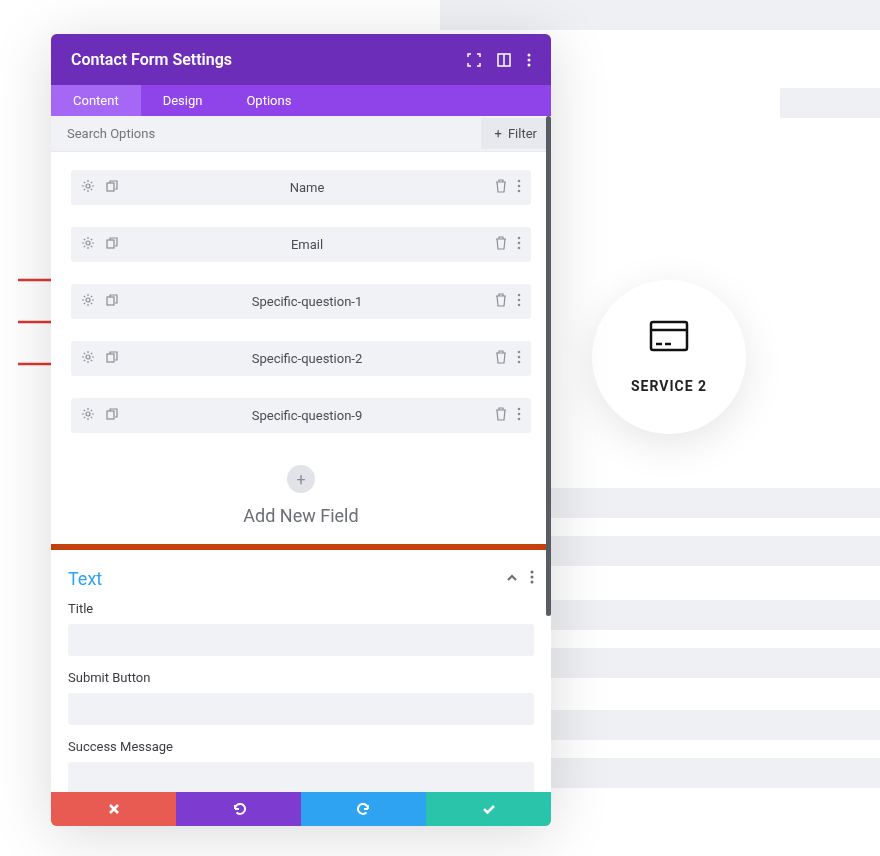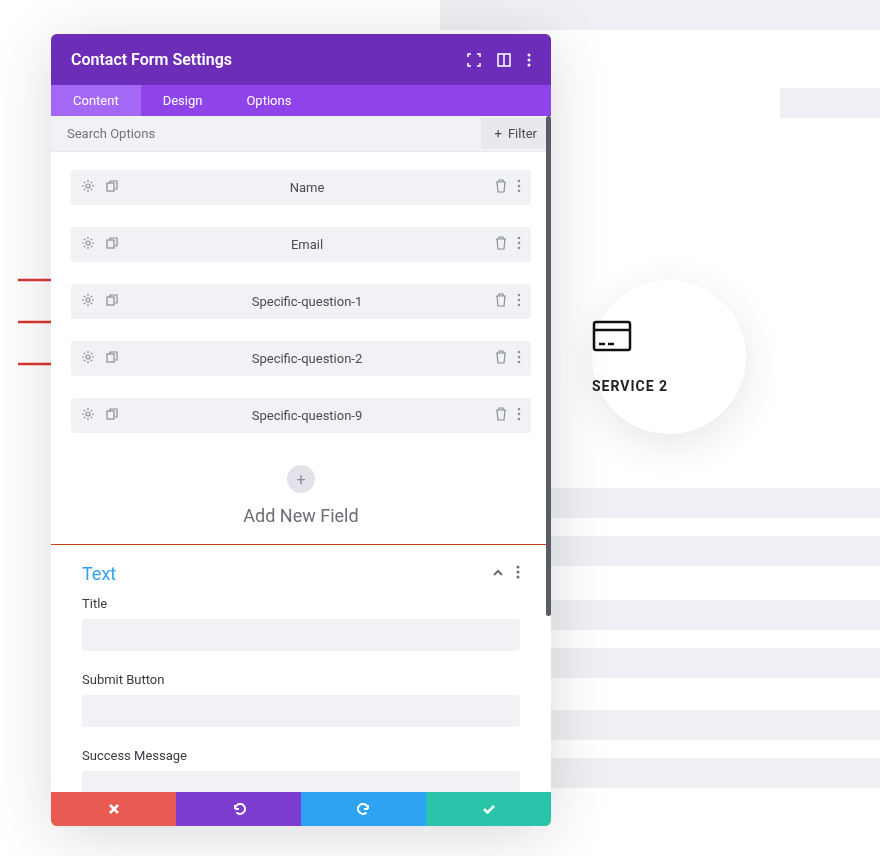--- a/index.html
+++ b/index.html
@@ -19,39 +19,39 @@
 .fbtn{display:flex;align-items:center;gap:6px;padding:8px 14px;background:#e8e9ee;border:0;font-size:13px;color:#4a4c52;cursor:pointer}
 .body{background:#fff;padding:18px 0 0 0;max-height:640px;overflow:hidden}
 .fields{padding:0 20px}
 .field-row{display:flex;align-items:center;background:#f1f2f6;border-radius:3px;padding:8px 10px;margin-bottom:22px}
 .fr-ic{display:flex;gap:10px;color:#8a8d94}
 .fr-label{flex:1;text-align:center;font-size:13px;color:#4a4c52}
 .fr-act{display:flex;gap:10px;color:#8a8d94}
 .addrow{text-align:center;padding:10px 0 18px 0}
 .addbtn{width:28px;height:28px;border-radius:50%;background:#e2e3e8;color:#8a8d94;border:0;font-size:16px;cursor:pointer}
 .addlbl{margin-top:12px;font-size:18px;color:#6b6e75}
-.sect{border-top:1px solid #c2410c;padding:18px 31px}
+.sect{border-top:6px solid #c2410c;padding:18px 17px}
 .sect-h{display:flex;align-items:center;justify-content:space-between;margin-bottom:12px}
 .sect-title{color:#2ea3f2;font-size:18px;font-weight:400}
 .sect-title.muted{color:#9a9ea6}
 .sect-ic{display:flex;gap:12px;color:#6b6e75}
-.fg{margin-bottom:21px}
+.fg{margin-bottom:14px}
 .fg label{display:block;font-size:13px;color:#3a3c42;margin-bottom:8px}
 .fg .inp{height:32px;background:#f1f2f6;border-radius:3px}
 .mfoot{display:flex;height:34px}
 .mfoot>div{flex:1;display:flex;align-items:center;justify-content:center;color:#fff;cursor:pointer}
 .f-red{background:#e85b52}
 .f-pur{background:#7e3bd0}
 .f-blu{background:#2ea3f2}
 .f-grn{background:#29c4a9}
 .scrolltrack{position:absolute;right:0;top:82px;bottom:34px;width:5px;background:transparent}
 .scrollthumb{position:absolute;right:0;top:0;width:5px;height:500px;background:#5a5c63;border-radius:3px}
 .arrow{position:absolute;width:46px;height:14px}
 .arrow svg{display:block}
-.circle{position:absolute;left:592px;top:280px;width:154px;height:154px;border-radius:50%;background:#fff;box-shadow:0 10px 40px rgba(0,0,0,.1);display:flex;flex-direction:column;justify-content:center;gap:22px}
+.circle{position:absolute;left:592px;top:280px;width:154px;height:154px;border-radius:50%;background:#fff;box-shadow:0 10px 40px rgba(0,0,0,.1);display:flex;flex-direction:column;align-items:center;justify-content:center;gap:22px}
 .c-label{font-size:14px;font-weight:700;letter-spacing:1px;color:#222}
 svg{display:inline-block}
 .ic{cursor:pointer}
 </style>
 </head>
 <body>
 
 <div class="bg-bars" id="bgbars">
     <div class="bg-bar" style="margin-top: 0px; position: absolute; top: 0px; left: 220px; right: 0px;"></div>
     <div class="bg-bar" style="margin-top: 0px; position: absolute; top: 88px; left: 560px; right: 0px;"></div>

